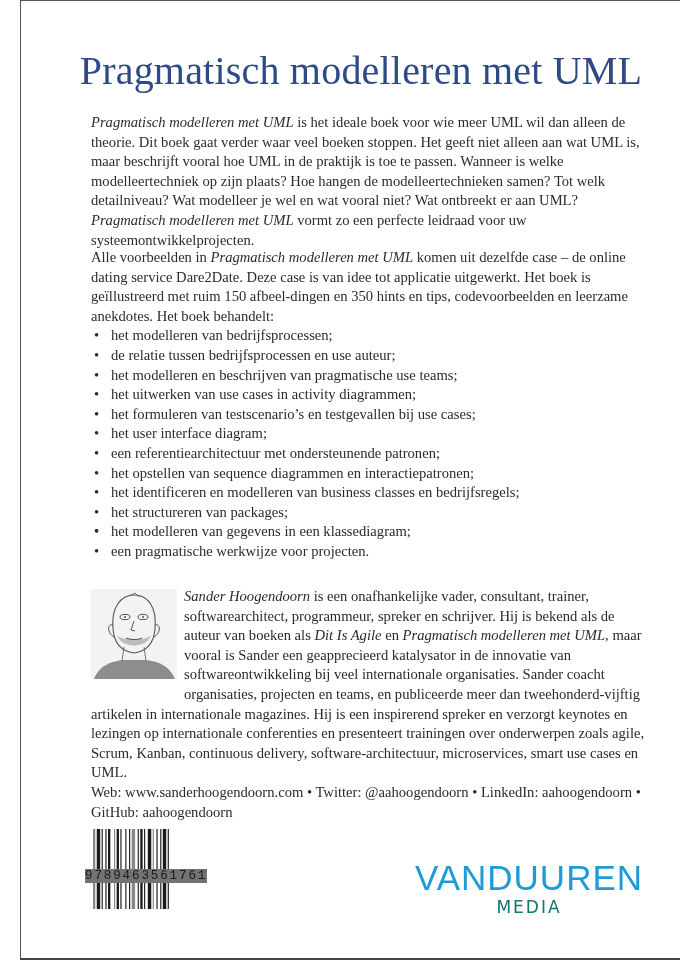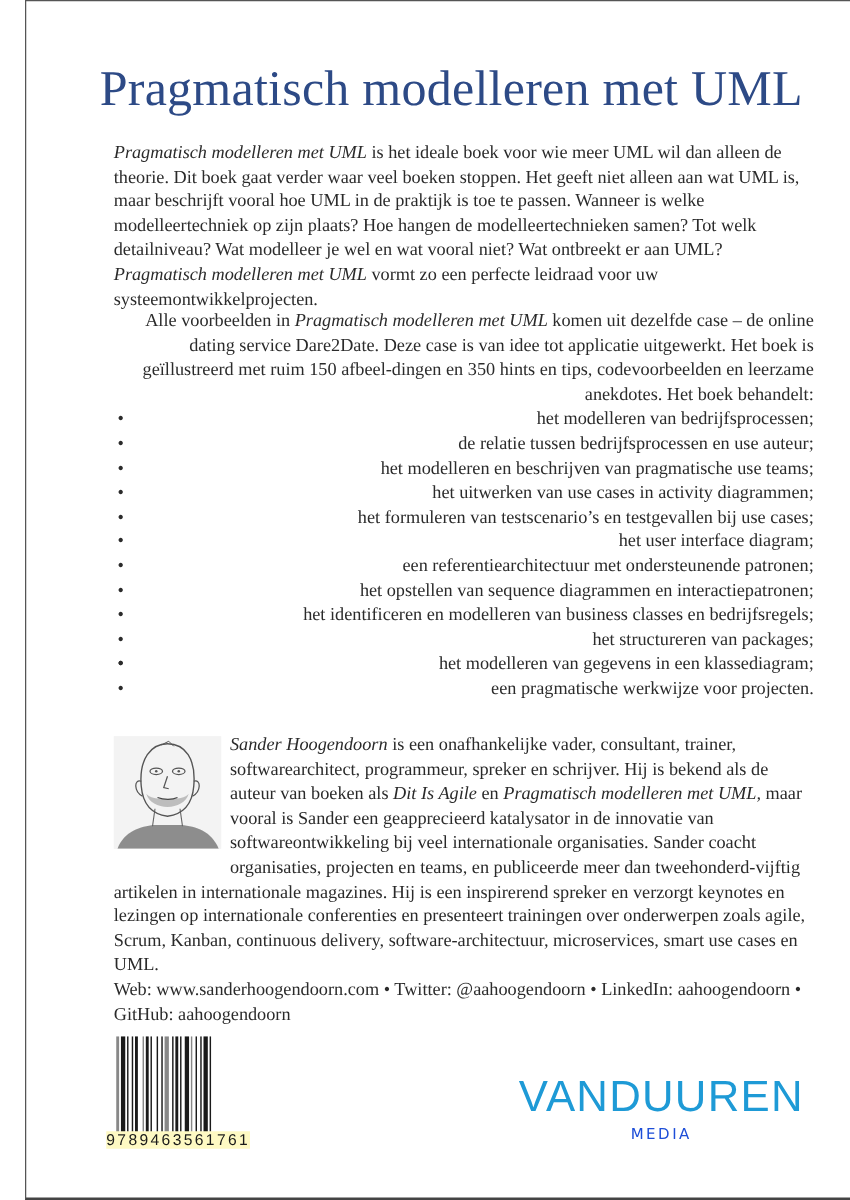--- a/index.html
+++ b/index.html
@@ -28,21 +28,21 @@
     letter-spacing: 0.2px;
     margin: 0;
     font-weight: normal;
   }
   .text {
     position: absolute; left: 70px; width: 560px;
     font-size: 14.6px; line-height: 19.6px;
     color: #2b2b2b;
   }
   .p1 { top: 112px; }
-  .p2 { top: 247px; text-align: right; }
+  .p2 { top: 247px; }
   em { font-style: italic; }
   ul.topics {
     list-style: none; margin: 0; padding: 0;
   }
   ul.topics li {
     position: relative; padding-left: 20px;
     line-height: 19.6px;
   }
   ul.topics li .bullet {
     position: absolute; left: 3px; top: 0;
@@ -58,39 +58,39 @@
   }
   .author .float-spacer {
     float: left; width: 93px; height: 98px;
   }
   .links { top: 782px; }
   .barcode {
     position: absolute; left: 70px; top: 828px;
     width: 108px; height: 100px;
   }
   .barcode-digits {
-    position: absolute; left: 64px; top: 904px;
-    font-family: Liberation Sans, sans-serif;
+    position: absolute; left: 64px; top: 868px;
+    font-family: Liberation Mono, monospace;
     font-size: 12.5px; letter-spacing: 1.9px;
     color: #1a1a1a;
-    background: #fef9c3;
+    background: #737373;
   }
   .logo {
     position: absolute; left: 393px; top: 858px; width: 230px;
     text-align: center;
   }
   .logo-main {
     font-family: Liberation Sans, sans-serif;
     font-size: 35px; color: #1e9ad6; letter-spacing: 1px;
     line-height: 38px;
     font-weight: normal;
   }
   .logo-sub {
     font-family: "DejaVu Sans", sans-serif;
-    font-size: 12px; color: #1d4ed8; letter-spacing: 2px;
+    font-size: 17px; color: #0f766e; letter-spacing: 2px;
     line-height: 20px;
   }
 </style>
 </head>
 <body>
 
 <div class="cover">
 
   <h1 class="title">Pragmatisch modelleren met UML</h1>
 

